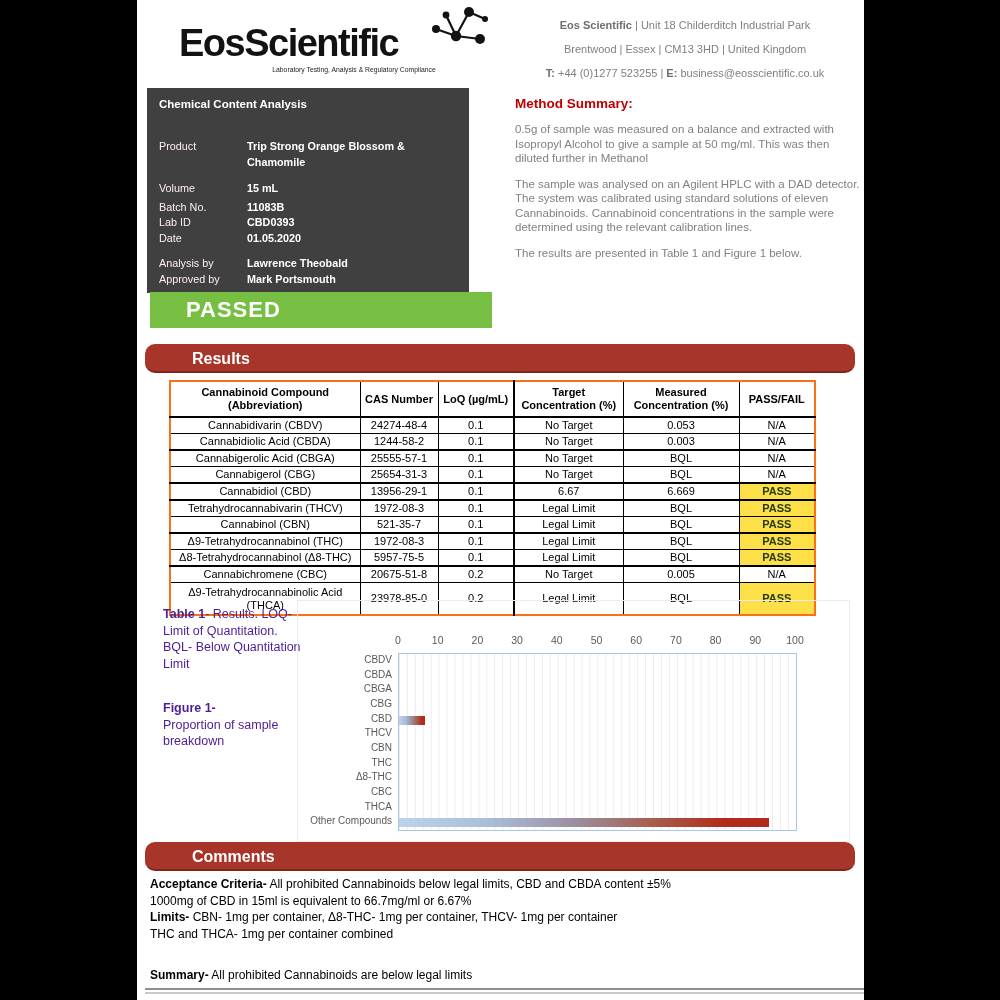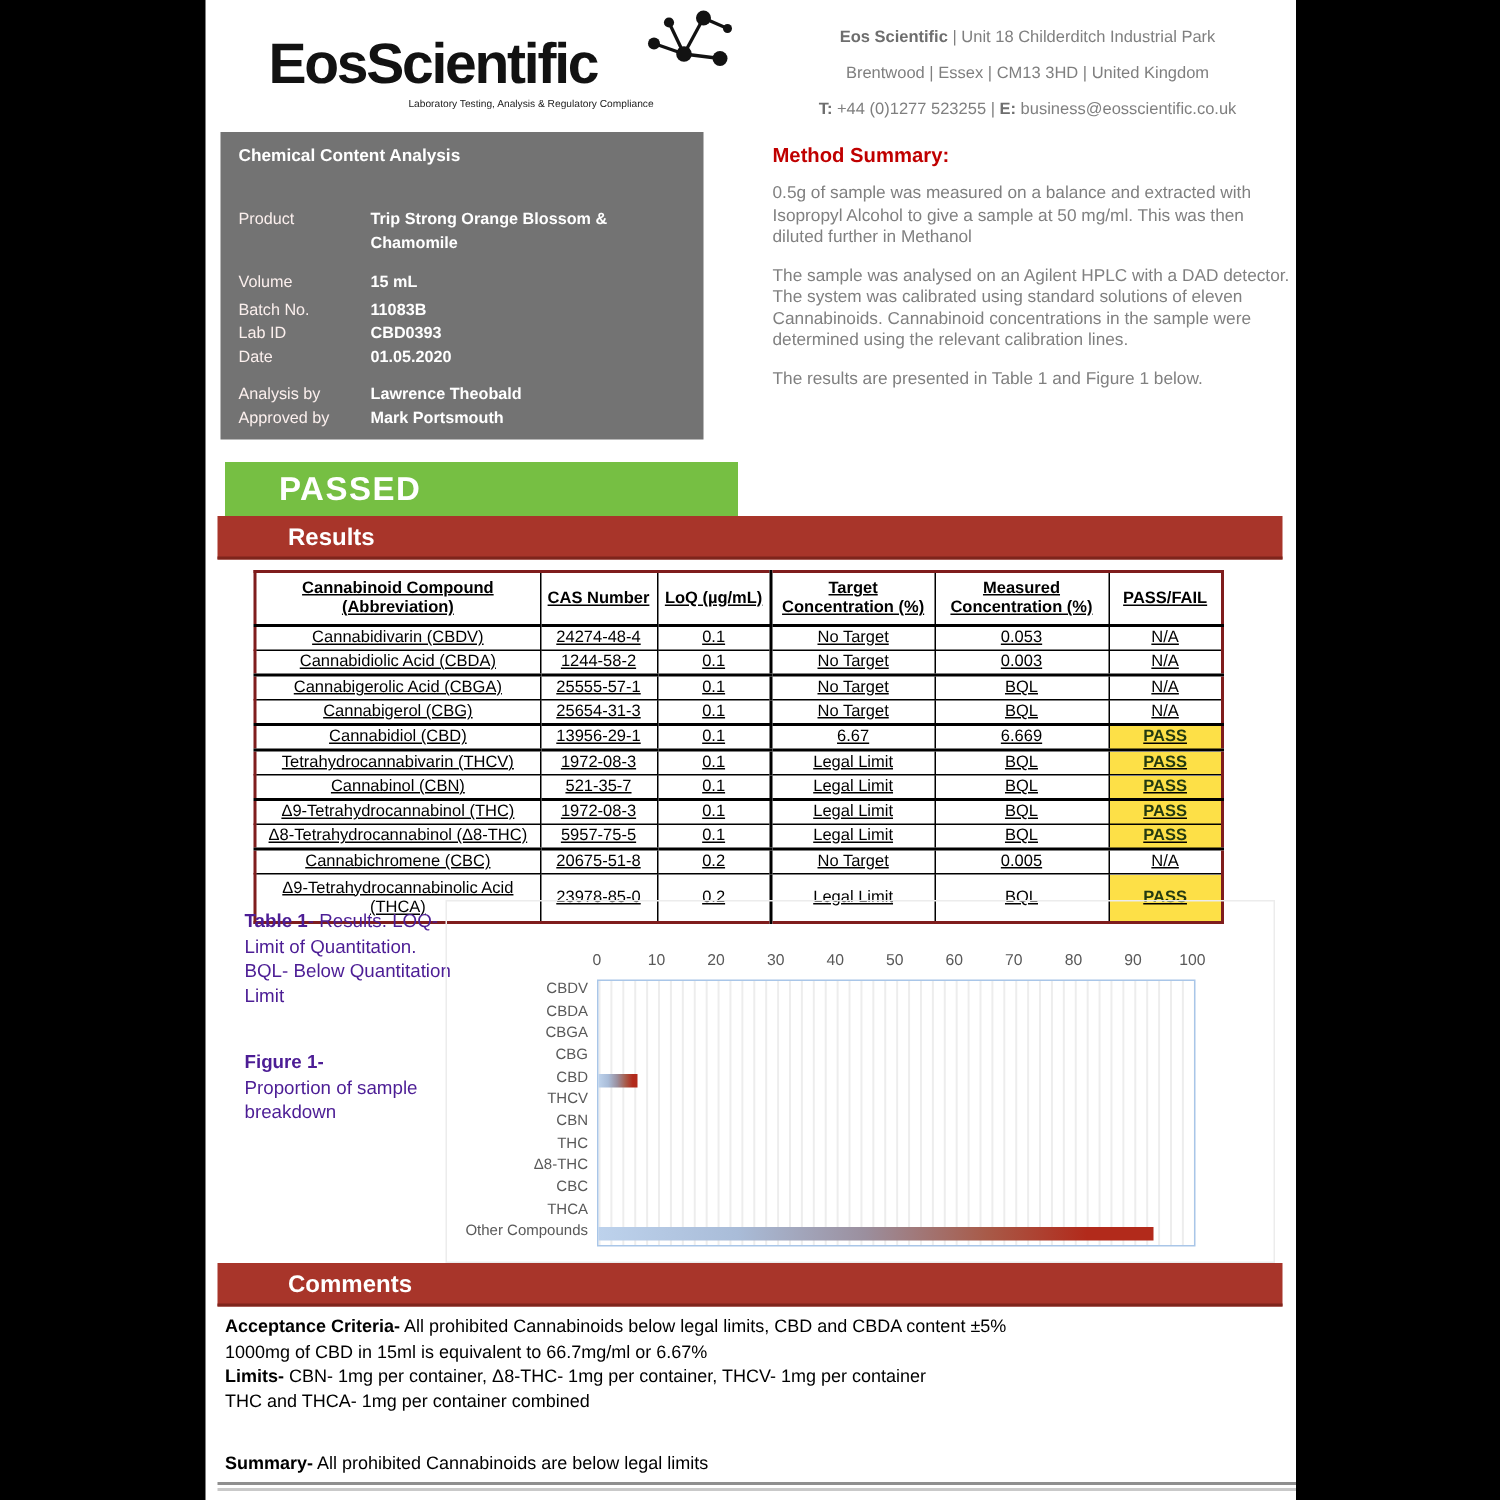--- a/index.html
+++ b/index.html
@@ -10,50 +10,50 @@
   
   .logo-block{position:absolute;left:42px;top:8px;width:300px;}
   .logo-text{font-size:38px;font-weight:bold;color:#121212;letter-spacing:-1.5px;margin-top:14px;}
   .molecule{position:absolute;left:244px;top:-6px;}
   .logo-tagline{font-size:6.8px;color:#222;width:210px;margin-left:70px;text-align:center;margin-top:1px;}
   .contact-block{position:absolute;left:372px;top:13px;width:352px;text-align:center;
                  font-size:11px;color:#7f7f7f;line-height:24px;}
   .contact-block b{color:#6e6e6e;}
 
   
-  .info-box{position:absolute;left:10px;top:88px;width:322px;height:205px;background:#737373;color:#fbefed;}
+  .info-box{position:absolute;left:10px;top:88px;width:322px;height:205px;background:#404040;color:#fbefed;}
   .info-title{padding:10px 0 0 12px;font-weight:bold;font-size:11.5px;color:#fff;}
   .info-fields{padding-left:12px;padding-right:6px;}
   .info-row{display:flex;font-size:10.8px;line-height:15.5px;}
   .info-row .lbl{width:88px;flex:none;}
   .info-row .val{font-weight:bold;color:#fff;flex:1;}
   .info-row:nth-child(1){margin-top:29px;}
   .info-row:nth-child(2){margin-top:11px;}
   .info-row:nth-child(3){margin-top:3px;align-items:flex-end;}
   .info-row:nth-child(6){margin-top:10px;}
 
-  .passed-banner{position:absolute;left:13px;top:308px;width:342px;height:36px;background:#76bf43;
+  .passed-banner{position:absolute;left:13px;top:292px;width:342px;height:36px;background:#76bf43;
                  color:#fff;font-weight:bold;font-size:22px;line-height:36px;padding-left:36px;
                  letter-spacing:1px;box-sizing:border-box;}
 
   
   .method{position:absolute;left:378px;top:96px;width:346px;}
   .method-heading{color:#c00000;font-weight:bold;font-size:13.5px;}
   .method p{color:#808080;font-size:11.5px;line-height:14.5px;margin:11px 0 0 0;}
 
   
   .section-banner{position:absolute;left:8px;width:710px;height:29px;background:#a8352a;
                   border-bottom:2px solid #7e251c;color:#fff;font-weight:bold;font-size:16px;
-                  line-height:29px;padding-left:47px;box-sizing:border-box;}
+                  line-height:29px;padding-left:47px;box-sizing:border-box;border-radius:10px;}
   .banner-results{top:344px;}
   .banner-comments{top:842px;}
 
   
   .results-table{position:absolute;left:32px;top:380px;width:645px;border-collapse:collapse;
-                 table-layout:fixed;border:2px solid #7f1d1d;text-decoration:underline;}
+                 table-layout:fixed;border:2px solid #f97316;}
   .results-table th,.results-table td{border:1px solid #000;font-size:11px;text-align:center;
                  padding:0;overflow:hidden;}
   .results-table th{font-weight:bold;height:34px;white-space:pre-line;line-height:13px;
                  border-bottom-width:2px;}
   .results-table td{height:15px;line-height:15px;}
   .results-table th:nth-child(4),.results-table td:nth-child(4){border-left-width:2px;}
   .results-table tr.thick td{border-bottom-width:2px;}
   .results-table tbody tr:last-child td{height:31px;line-height:13px;}
   td.pass{background:#fde047;font-weight:bold;color:#243a10;}
 

